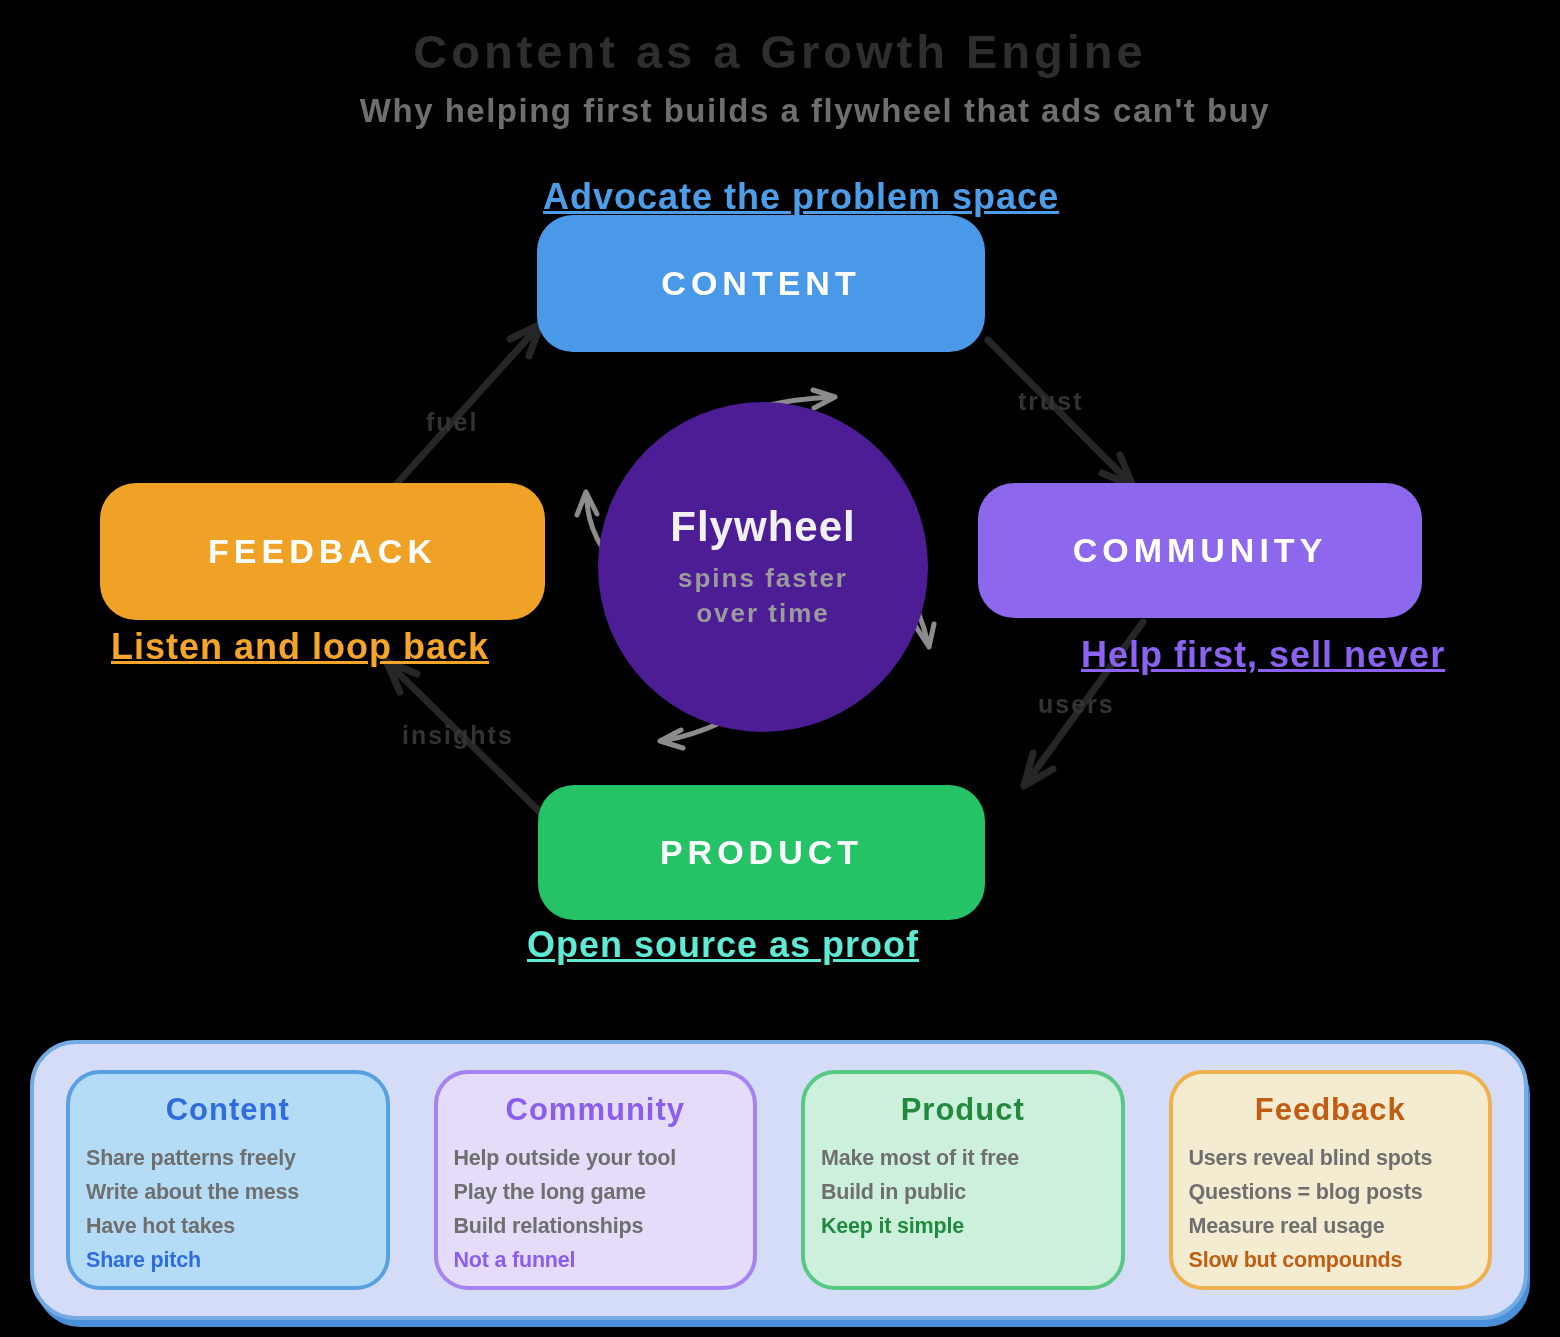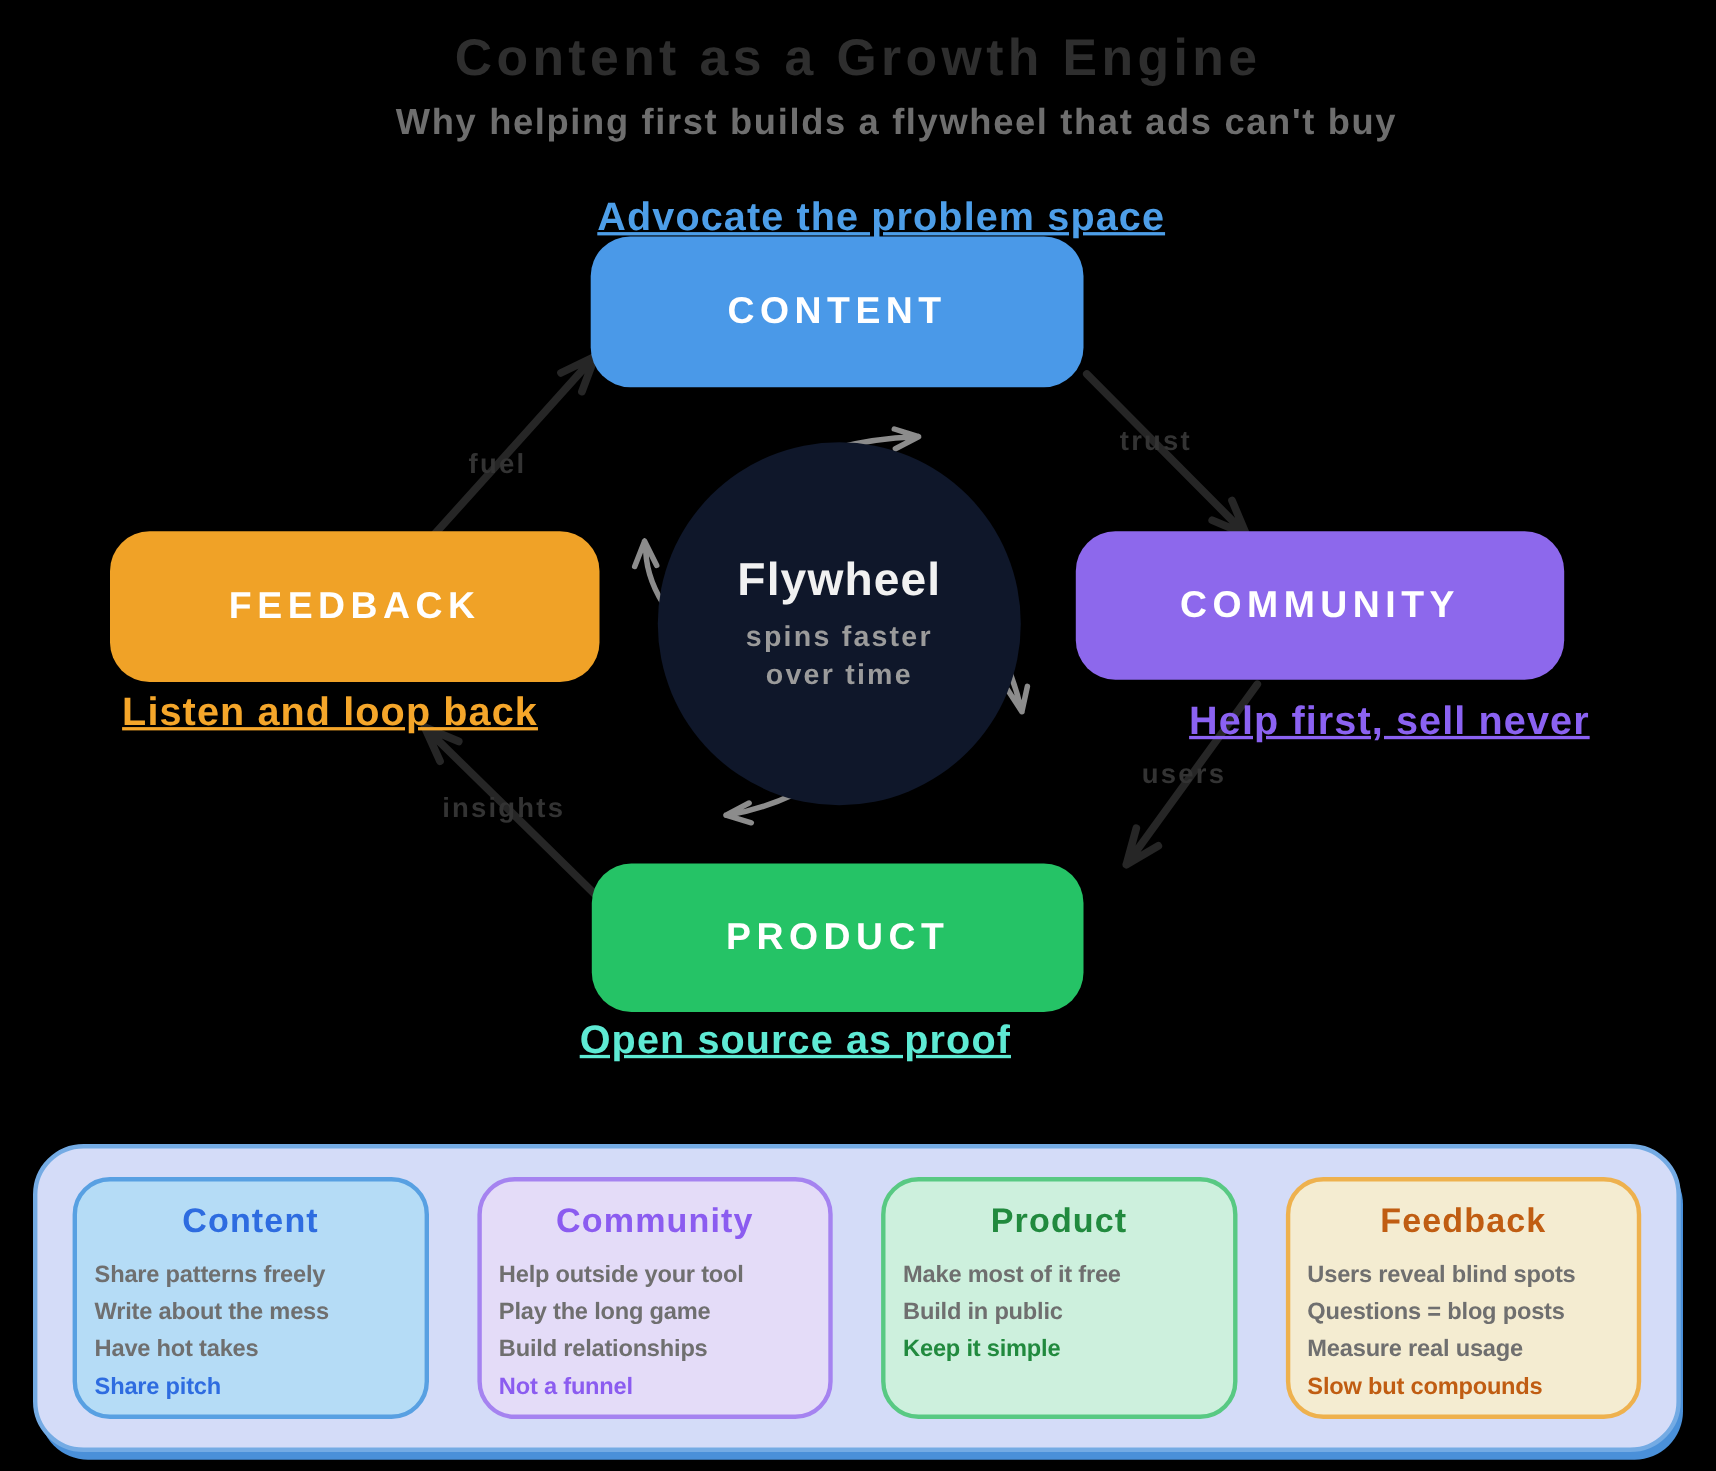--- a/index.html
+++ b/index.html
@@ -47,21 +47,21 @@
     text-align: left; letter-spacing: 1px; white-space: nowrap; text-decoration: underline;
   }
   .caption-content   { left: 543px; top: 176px; width: 430px; color: #4d9ee8; }
   .caption-feedback  { left: 111px; top: 626px; width: 400px; color: #f5a62a; }
   .caption-community { left: 1081px; top: 634px; width: 400px; color: #8b62f2; }
   .caption-product   { left: 527px; top: 924px; width: 400px; color: #5eead4; }
 
   
   .hub {
     position: absolute; left: 598px; top: 402px; width: 330px; height: 330px;
-    border-radius: 50%; background: #0f172a;
+    border-radius: 50%; background: #4c1d95;
     display: flex; flex-direction: column; align-items: center; justify-content: center;
   }
   .hub-title { font-size: 42px; font-weight: bold; color: #f1f1f1; margin-bottom: 10px; letter-spacing: 1px; }
   .hub-sub   { font-size: 26px; font-weight: 600; color: #9b9b9b; line-height: 1.35; letter-spacing: 2px; }
 
   
   .edge-label {
     position: absolute; font-size: 25px; font-weight: bold;
     color: #333333; letter-spacing: 2px; white-space: nowrap;
   }

